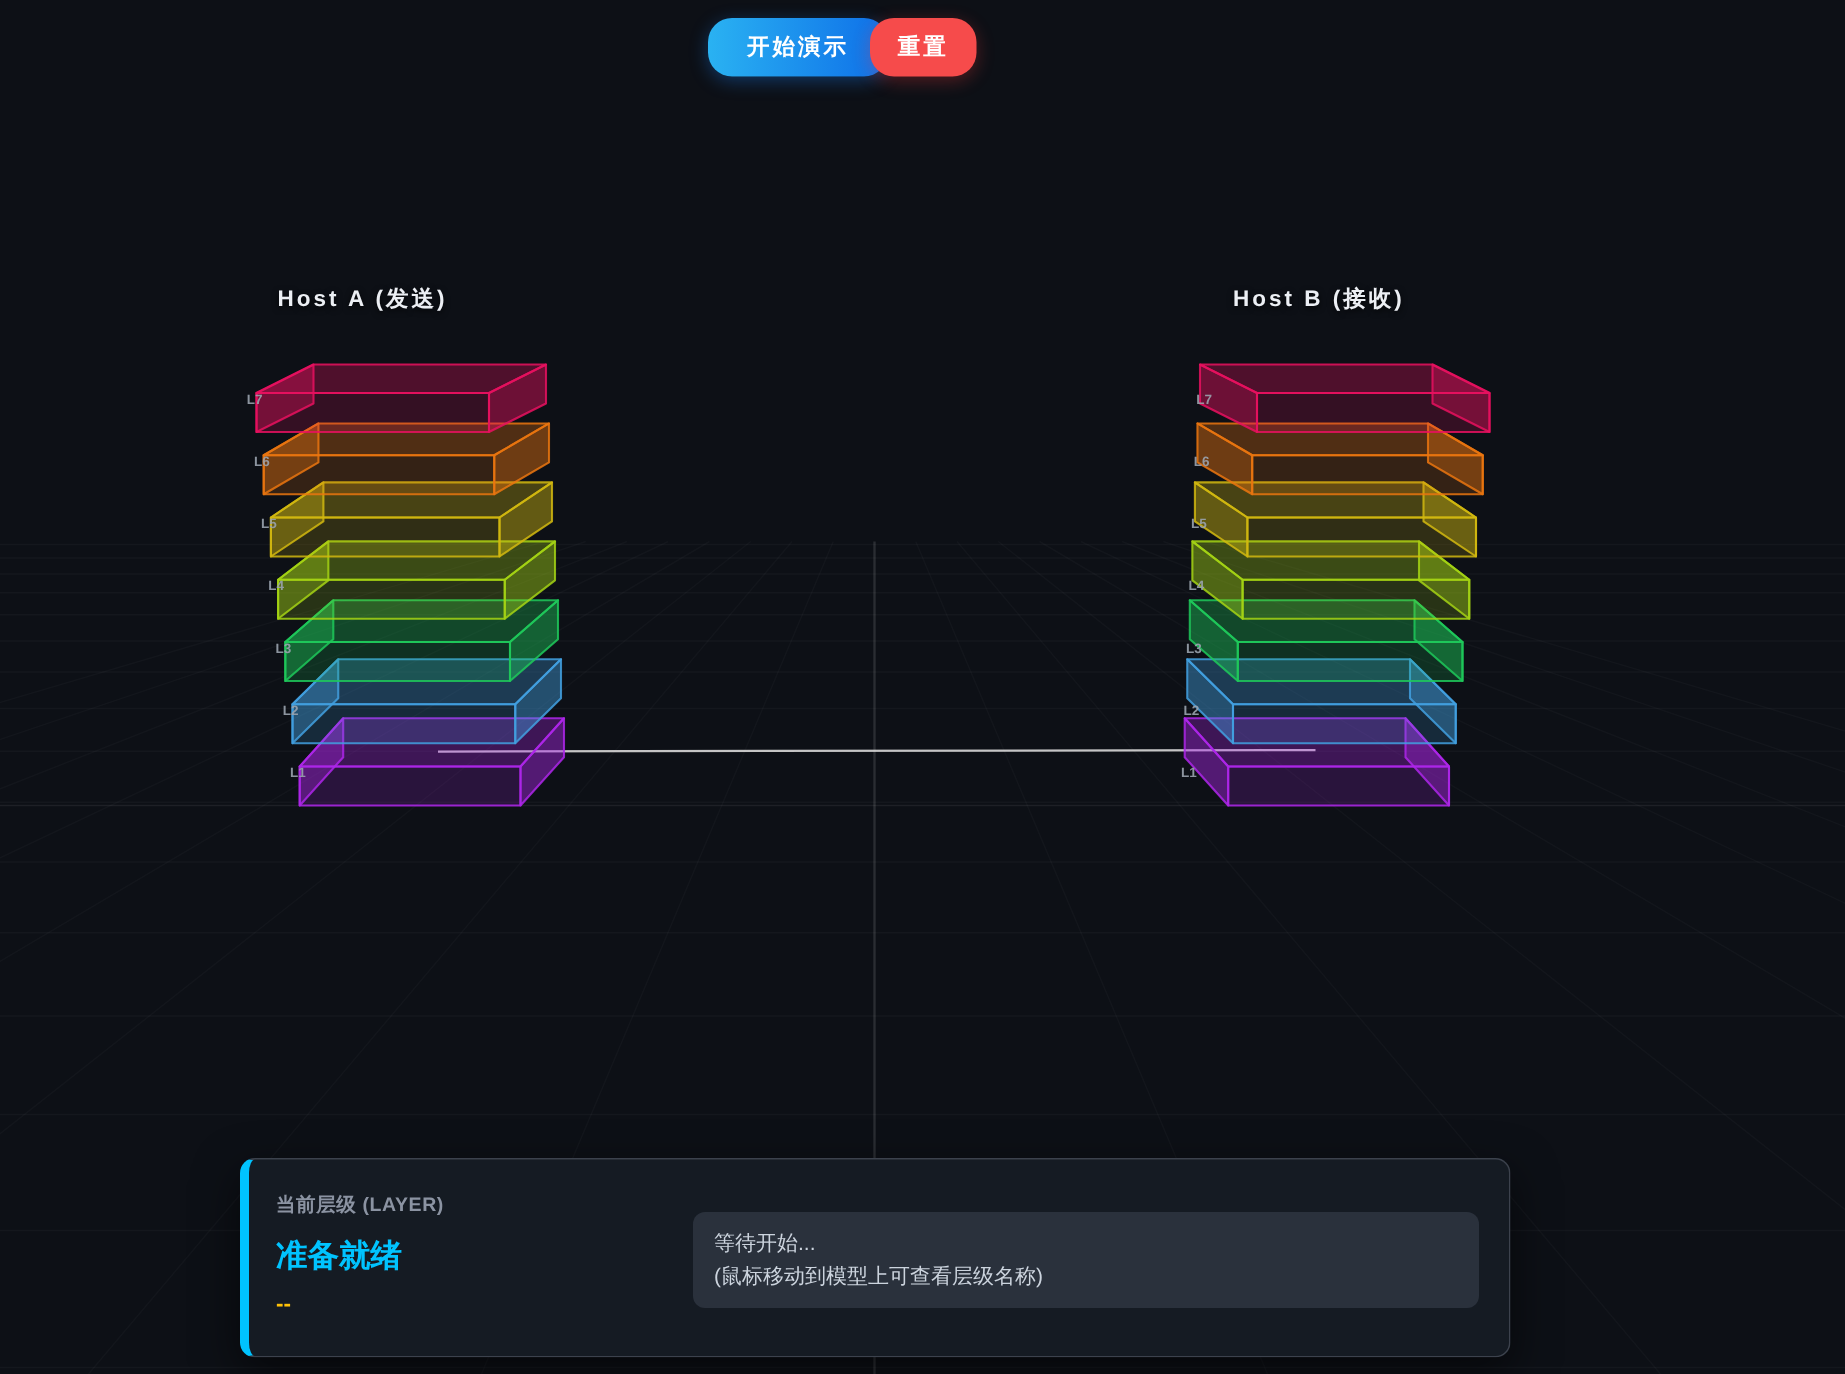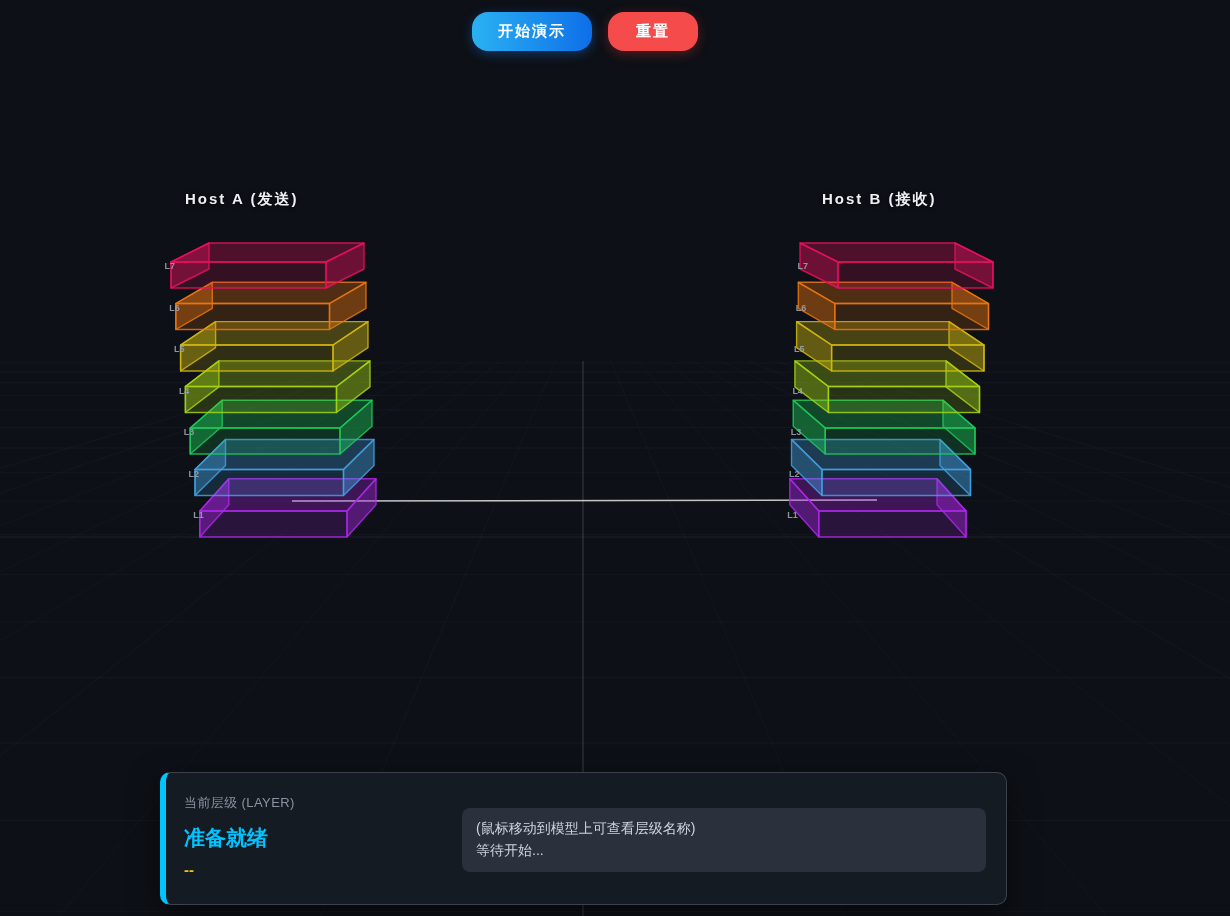--- a/index.html
+++ b/index.html
@@ -3,35 +3,35 @@
 <meta charset="utf-8">
 <style>
   html,body{margin:0;padding:0;background:#0d1016;}
   #app{position:relative;width:1230px;height:916px;background:#0d1016;overflow:hidden;
        font-family:"Liberation Sans",sans-serif;}
   
   .btn{position:absolute;top:12px;height:39px;border:none;border-radius:16px;color:#fff;
        font-weight:bold;font-size:15px;letter-spacing:2px;cursor:pointer;
        font-family:"Liberation Sans",sans-serif;}
   #startBtn{left:472px;width:120px;box-shadow:0 3px 12px rgba(25,130,250,.35);}
-  #resetBtn{left:608px;width:90px;box-shadow:0 3px 12px rgba(250,60,60,.30);}
+  #resetBtn{left:580px;width:71px;box-shadow:0 3px 12px rgba(250,60,60,.30);}
   
   #scene{position:absolute;left:0;top:0;}
   .host-title{position:absolute;top:190px;font-size:15px;font-weight:bold;color:#eceff4;
        letter-spacing:2px;text-shadow:0 1px 4px rgba(0,0,0,.8);}
   #hostATitle{left:185px;}
   #hostBTitle{left:822px;}
   
   #panel{position:absolute;left:160px;top:772px;width:847px;height:133px;box-sizing:border-box;
        background:#151b23;border:1px solid #3c424d;border-left:6px solid #00c3ff;
        border-radius:10px;display:flex;padding:22px 20px 16px 18px;
        box-shadow:0 10px 30px rgba(0,0,0,.55);}
   .col-left{width:278px;}
   .col-right{flex:1;}
-  .panel-label{font-size:13px;font-weight:normal;color:#8b93a2;letter-spacing:.4px;line-height:15px;}
+  .panel-label{font-size:13px;font-weight:bold;color:#8b93a2;letter-spacing:.4px;line-height:15px;}
   .panel-value{margin-top:14px;font-size:21px;font-weight:bold;color:#00c3ff;line-height:28px;}
   .panel-sub{margin-top:9px;font-size:15px;font-weight:bold;color:#ffc107;}
   .structure-box{margin-top:13px;background:#2a313c;border-radius:8px;padding:10px 14px;
        box-sizing:border-box;height:64px;font-size:14px;color:#ccd4de;line-height:1.55;}
 </style>
 </head>
 <body>
 
 <div id="app">
 
@@ -184,19 +184,19 @@
   <div id="hostBTitle" class="host-title">Host B (接收)</div>
 
   <div id="panel" style="border-left-color: rgb(0, 195, 255);">
     <div class="col-left">
       <div class="panel-label">当前层级 (LAYER)</div>
       <div id="layerValue" class="panel-value" style="color: rgb(0, 195, 255);">准备就绪</div>
       <div id="layerSub" class="panel-sub" style="color: rgb(255, 193, 7);">--</div>
     </div>
     <div class="col-right">
       <div class="structure-box">
+        <div>等待开始...</div>
         <div>(鼠标移动到模型上可查看层级名称)</div>
-        <div>等待开始...</div>
       </div>
     </div>
   </div>
 
 </div>
 
 </body></html>

